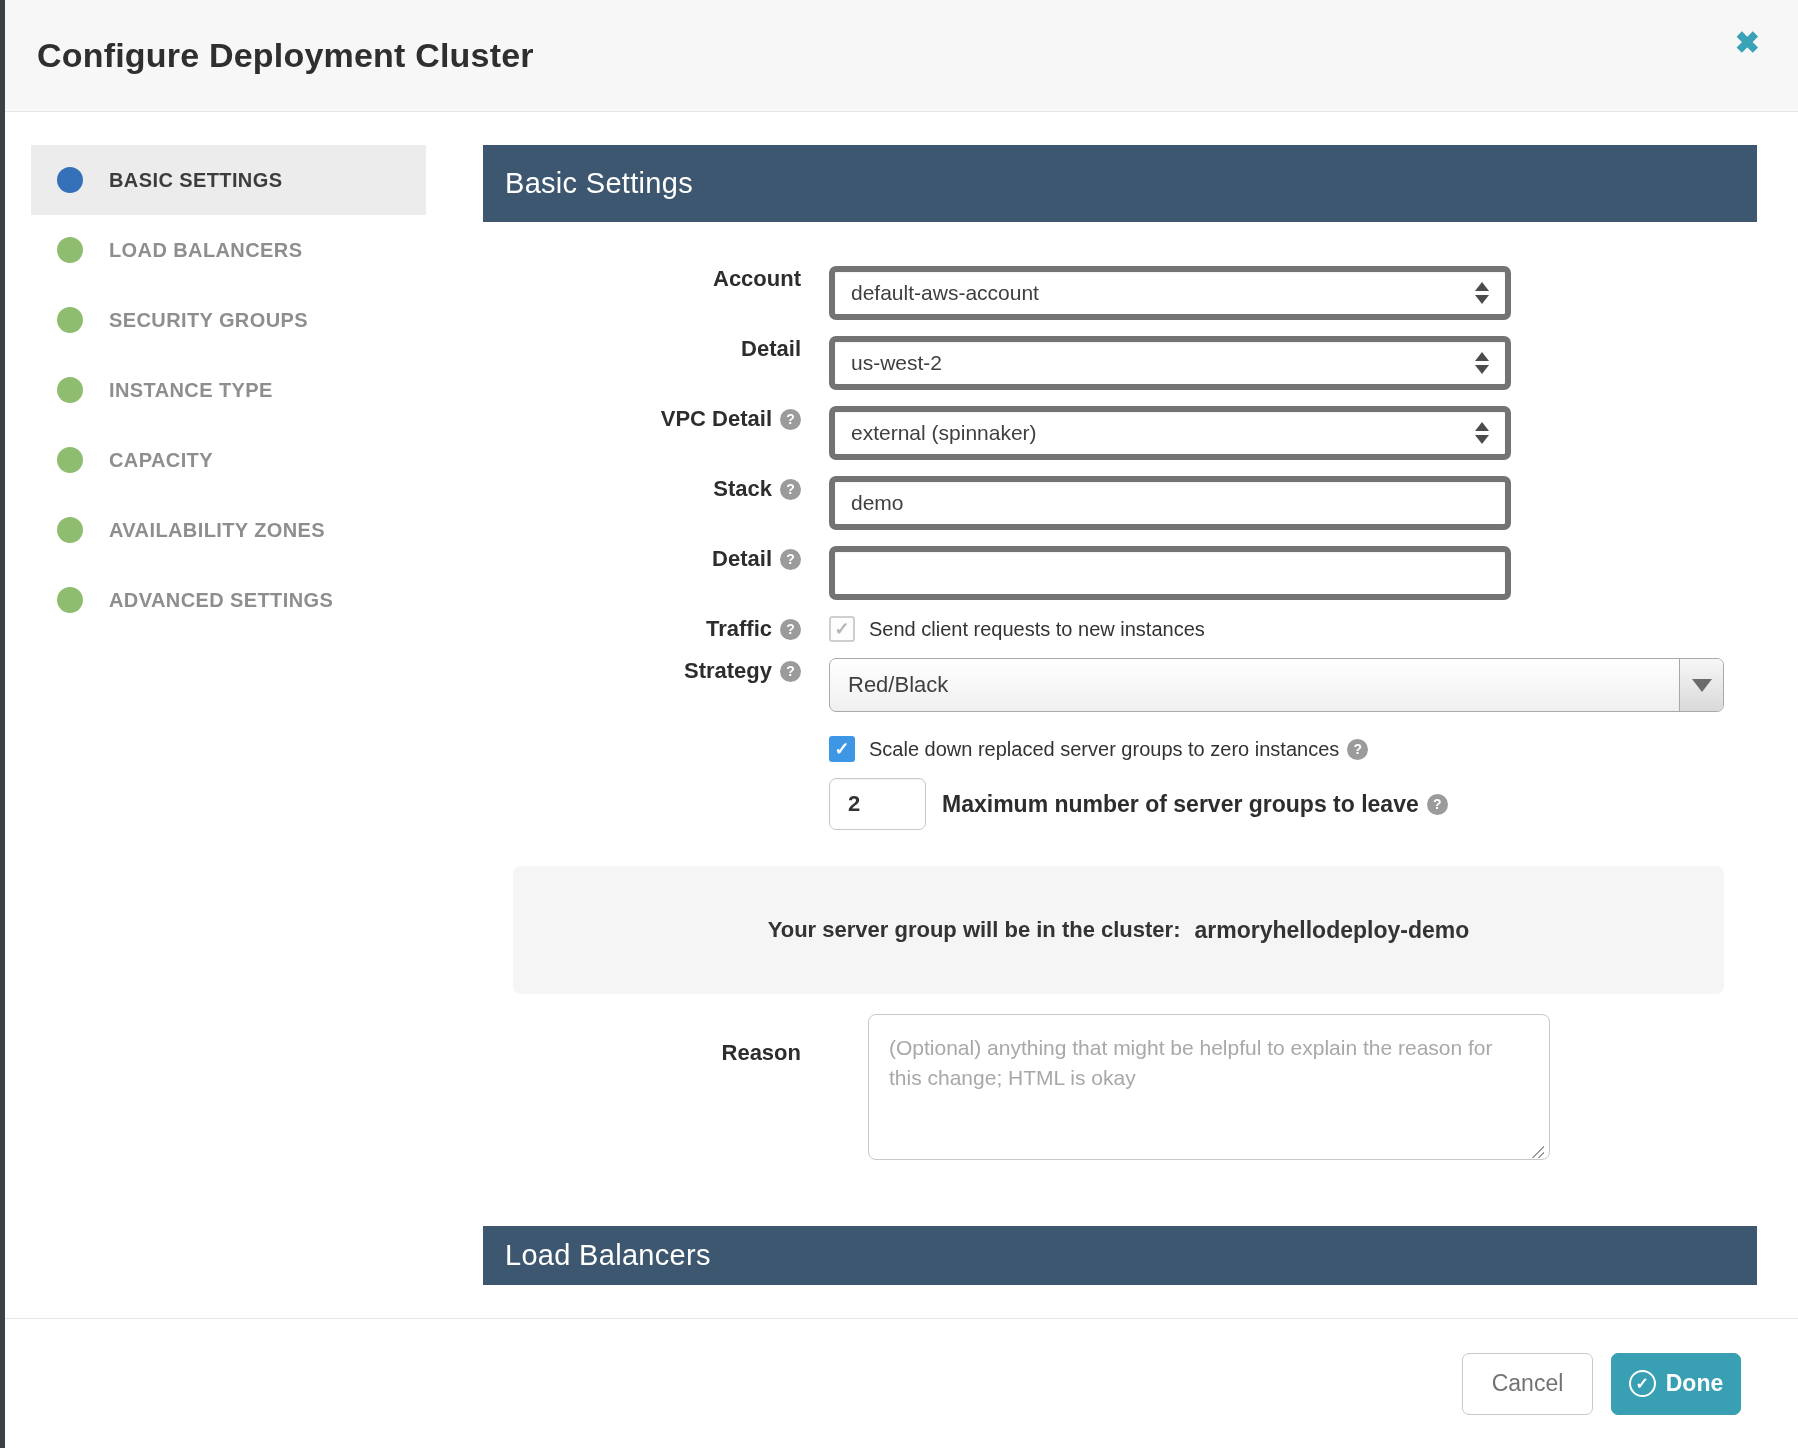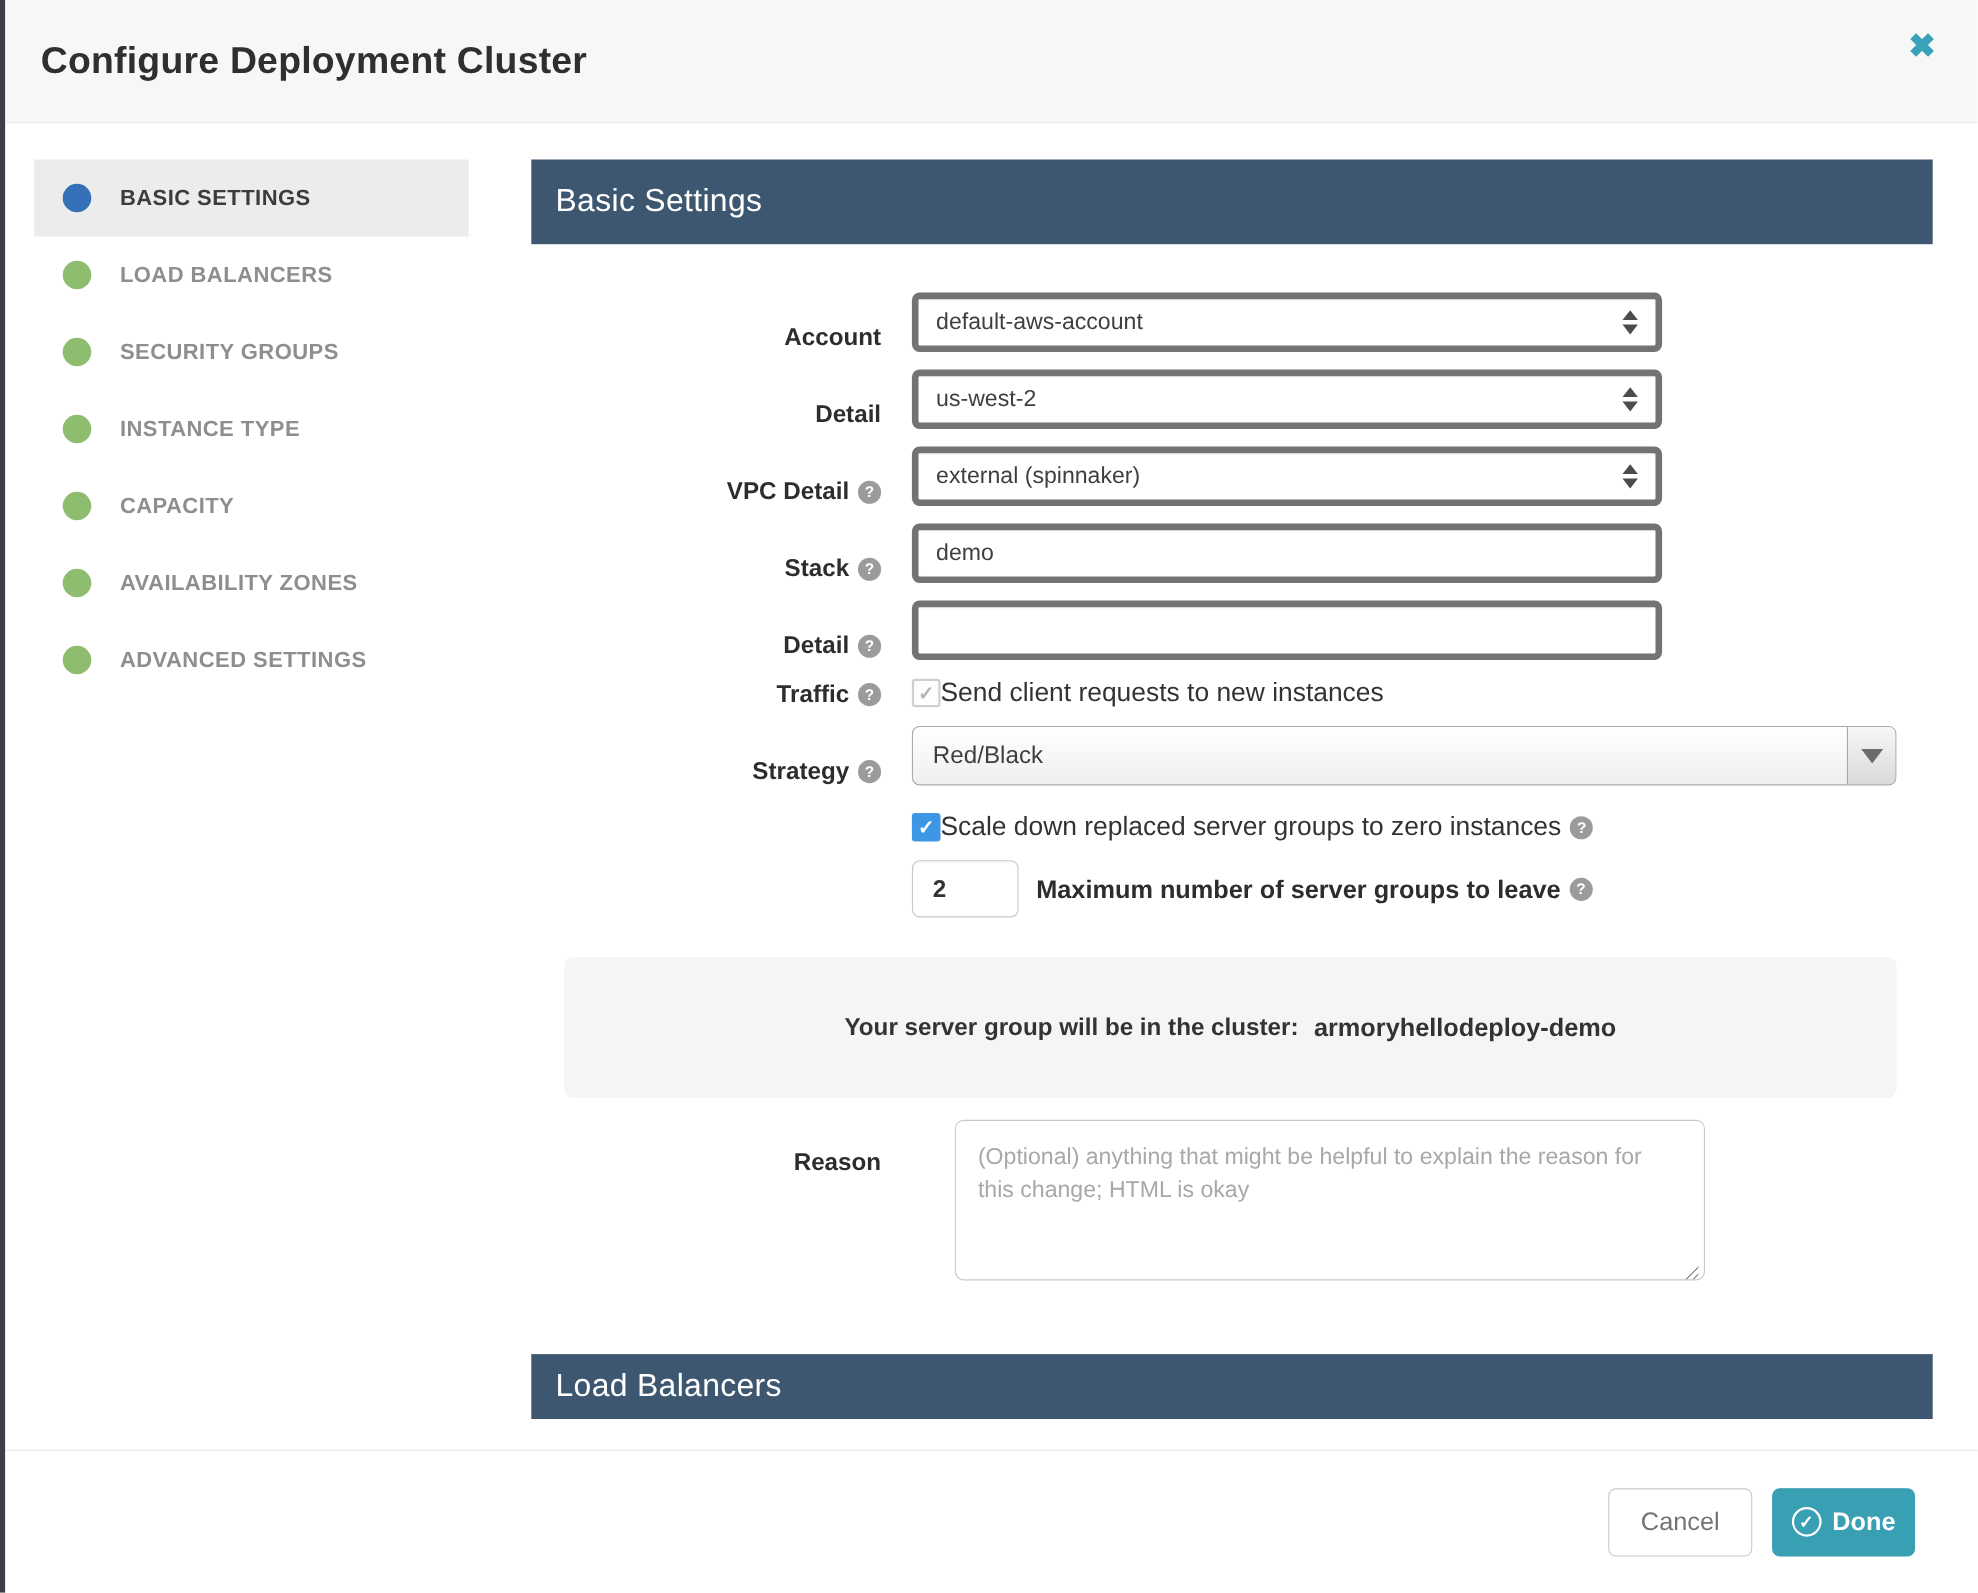--- a/index.html
+++ b/index.html
@@ -28,42 +28,42 @@
   .side-label { font-size:20px; font-weight:600; color:#8e8e8e; letter-spacing:0.4px; }
   .side-item.active .side-label { color:#3c3c3c; font-weight:700; }
 
   
   .main { flex:1 1 auto; margin:33px 41px 0 57px; }
   .section-bar { height:77px; background:#3e5770; color:#fff; display:flex; align-items:center; padding-left:22px; font-size:29px; font-weight:400; letter-spacing:0.3px; }
   .section-bar.lb { height:59px; margin-top:62px; }
 
   
   .form { margin-top:44px; }
-  .form-row { display:flex; align-items:flex-end; margin-bottom:16px; }
+  .form-row { display:flex; align-items:flex-start; margin-bottom:16px; }
   .label-cell { width:318px; flex:0 0 auto; text-align:right; padding-right:0; display:flex; justify-content:flex-end; align-items:center; }
   .field-label { font-size:22px; font-weight:700; color:#2d2d2d; }
   .control-cell { margin-left:28px; display:flex; align-items:center; }
 
   .help-icon { display:inline-flex; width:21px; height:21px; border-radius:50%; background:#9b9b9b; color:#fff; font-size:14px; font-weight:700; align-items:center; justify-content:center; margin-left:8px; flex:0 0 auto; cursor:pointer; }
 
   
   .select, .text-input { width:682px; height:54px; border:6px solid #737373; border-radius:7px; background:#fff; display:flex; align-items:center; padding:0 16px; font-size:21px; color:#3f3f3f; box-shadow:inset 0 1px 2px rgba(0,0,0,0.05); }
   .select { cursor:pointer; justify-content:space-between; }
   .select-value { font-size:21px; color:#3f3f3f; }
   .spin-arrows { display:flex; flex-direction:column; align-items:center; gap:4px; margin-left:10px; }
   .tri-up { width:0; height:0; border-left:7px solid transparent; border-right:7px solid transparent; border-bottom:9px solid #4c4c4c; }
   .tri-down { width:0; height:0; border-left:7px solid transparent; border-right:7px solid transparent; border-top:9px solid #4c4c4c; }
 
   input.text-input { display:block; padding:0 16px; }
   input.text-input::placeholder { color:#a8a8a8; }
 
   
   .checkbox-box { width:26px; height:26px; border:2px solid #cfcfcf; border-radius:3px; background:#fdfdfd; display:inline-flex; align-items:center; justify-content:center; font-size:18px; color:#b5b5b5; font-weight:700; flex:0 0 auto; cursor:pointer; }
   .checkbox-box.blue { background:#3d97e4; border-color:#3d97e4; color:#fff; }
-  .check-text { font-size:24px; color:#333; }
+  .check-text { font-size:20px; color:#333; margin-left:14px; }
 
   
   .strategy-select { width:895px; height:54px; border:1px solid #a9a9a9; border-radius:7px; background:linear-gradient(#ffffff,#efefef); display:flex; align-items:center; cursor:pointer; overflow:hidden; }
   .strategy-value { flex:1 1 auto; padding:0 18px; font-size:22px; color:#3f3f3f; }
   .strategy-caret-btn { width:44px; height:100%; border-left:1px solid #a9a9a9; background:linear-gradient(#f7f7f7,#d9d9d9); display:flex; align-items:center; justify-content:center; }
   .caret-down { width:0; height:0; border-left:10px solid transparent; border-right:10px solid transparent; border-top:13px solid #6b6b6b; }
 
   
   .subrow { display:flex; align-items:center; margin:22px 0 0 346px; }
   .num-input { width:97px; height:52px; border:1px solid #c9c9c9; border-radius:7px; font-size:22px; font-weight:600; color:#333; padding-left:18px; box-shadow:inset 0 1px 2px rgba(0,0,0,0.05); }

